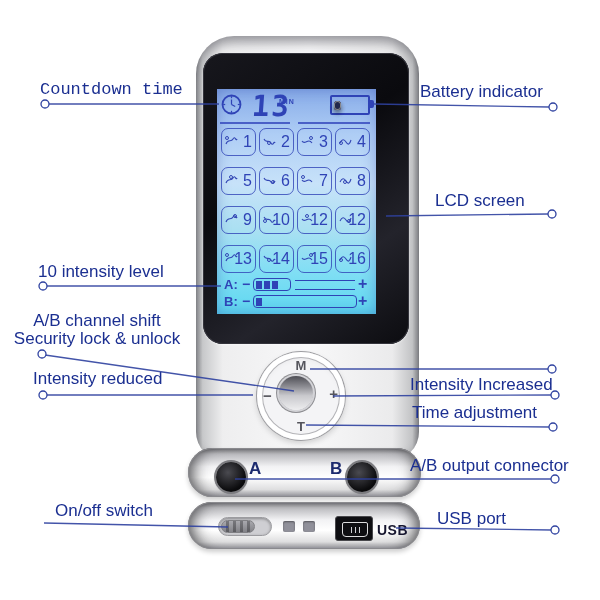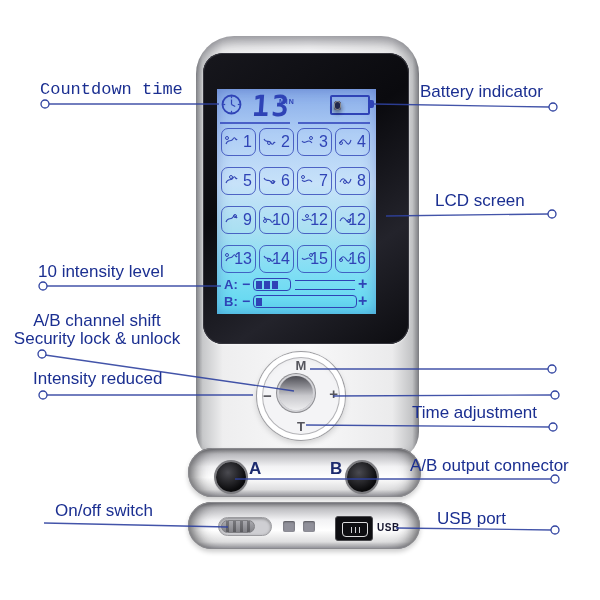--- a/index.html
+++ b/index.html
@@ -88,21 +88,21 @@
                linear-gradient(180deg,#dcdcde,#a9a9ad);
     background-blend-mode:multiply;border:1px solid #808084;box-sizing:border-box;}
   .sq{position:absolute;top:19px;width:12px;height:11px;background:#90909a;border-radius:2px;
     box-shadow:inset 0 1px 2px rgba(0,0,0,.4);}
   .sq.s1{left:95px;} .sq.s2{left:115px;}
   .usb{position:absolute;left:147px;top:14px;width:38px;height:25px;border-radius:3px;
     background:#0e0e12;border:1px solid #48484c;box-sizing:border-box;}
   .usb .plug{position:absolute;left:6px;top:5px;width:24px;height:13px;border:1.5px solid #dcdcde;
     border-radius:2px 2px 4px 4px;
     background:repeating-linear-gradient(90deg,transparent 0 3px,#cfcfd3 3px 4px) center/14px 6px no-repeat;}
-  .usb-lab{position:absolute;left:189px;top:20px;font-size:10px;font-weight:700;color:#15152e;letter-spacing:.5px;}
+  .usb-lab{position:absolute;left:189px;top:20px;font-size:14px;font-weight:700;color:#15152e;letter-spacing:.5px;}
 
   
   .ann{position:absolute;z-index:5;color:#1b2f91;font-size:17px;line-height:18px;white-space:nowrap;}
   .ann.two{white-space:normal;width:180px;text-align:center;}
   .leaders{position:absolute;left:0;top:0;z-index:10;pointer-events:none;}
 </style>
 </head>
 <body>
 
 <div class="canvas">
@@ -300,20 +300,21 @@
   <div class="ann" style="left:38px;top:263px;">10 intensity level</div>
   <div class="ann two" style="left:7px;top:312px;">
     <div>A/B channel shift</div>
     <div>Security lock &amp; unlock</div>
   </div>
   <div class="ann" style="left:33px;top:370px;">Intensity reduced</div>
   <div class="ann" style="left:55px;top:502px;">On/off switch</div>
 
   <div class="ann" style="left:420px;top:83px;">Battery indicator</div>
   <div class="ann" style="left:435px;top:192px;">LCD screen</div>
+  <div class="ann" style="left:410px;top:376px;">Intensity Increased</div>
   <div class="ann" style="left:412px;top:404px;">Time adjustment</div>
   <div class="ann" style="left:410px;top:457px;">A/B output connector</div>
   <div class="ann" style="left:437px;top:510px;text-align:right;">USB port</div>
 
   <svg class="leaders" width="600" height="600" viewBox="0 0 600 600">
     <g stroke="#2f42a0" stroke-width="1.3" opacity="0.9">
       <line x1="48" y1="104" x2="219" y2="104"></line>
       <line x1="374" y1="104" x2="549" y2="107"></line>
       <line x1="386" y1="216" x2="548" y2="214"></line>
       <line x1="46" y1="286" x2="221" y2="286"></line>

